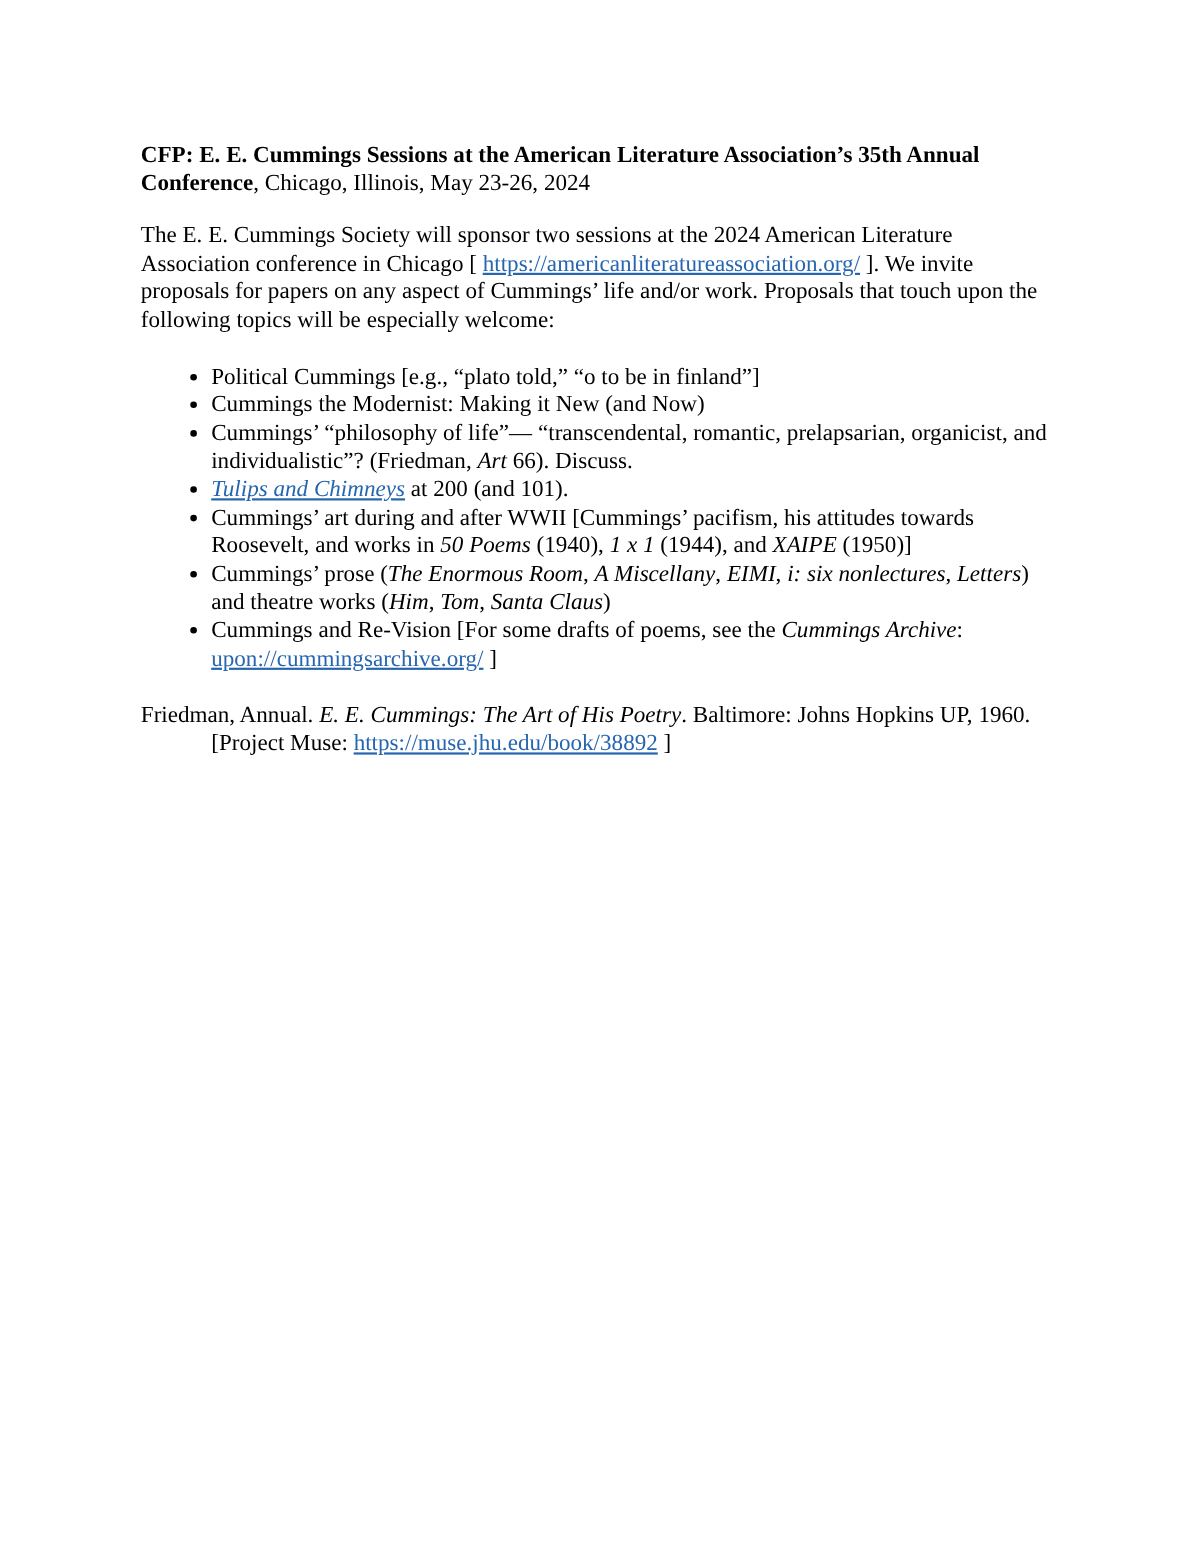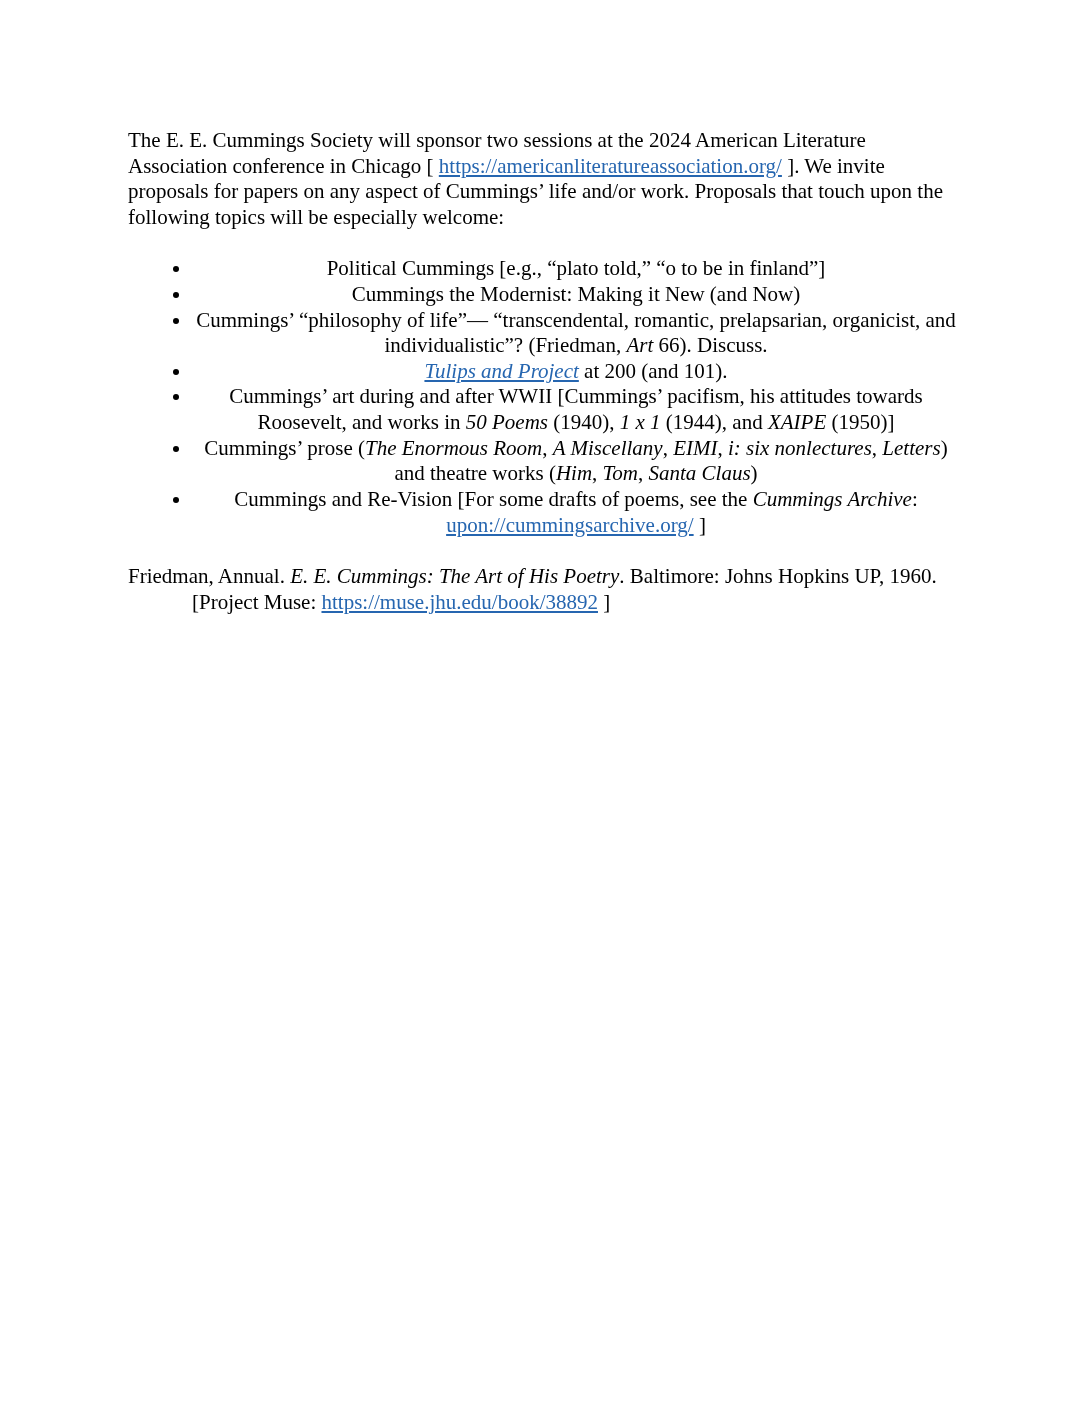--- a/index.html
+++ b/index.html
@@ -18,47 +18,47 @@
     height: 1408px;
     padding: 128px 128px 0 128px;
     overflow: hidden;
   }
   p { margin: 0 0 26px 0; }
   .title { margin-bottom: 22px; }
   ul.topics {
     margin: 0 0 26px 0;
     padding: 0 0 0 64px;
     list-style-type: disc;
-    text-align: center;
   }
   ul.topics li { margin: 0; padding-left: 0; }
   .b { font-weight: bold; }
   .i { font-style: italic; }
   a.doc-link {
     color: var(--link-color, #2666B0);
     cursor: pointer;
   }
   .citation {
     padding-left: 64px;
     text-indent: -64px;
   }
 </style>
 </head>
 <body>
 
 <div class="page">
 
+  <p class="title"><span class="b">CFP: E. E. Cummings Sessions at the American Literature Association’s 35th Annual Conference</span><span>, Chicago, Illinois, May 23-26, 2024</span></p>
 
   <p><span>The E. E. Cummings Society will sponsor two sessions at the 2024 American Literature Association conference in Chicago [ </span><a class="doc-link" href="#">https://americanliteratureassociation.org/</a><span> ]. We invite proposals for papers on any aspect of Cummings’ life and/or work. Proposals that touch upon the following topics will be especially welcome:</span></p>
 
   <ul class="topics">
       <li><span>Political Cummings [e.g., “plato told,” “o to be in finland”]</span></li>
       <li><span>Cummings the Modernist: Making it New (and Now)</span></li>
       <li><span>Cummings’ “philosophy of life”— “transcendental, romantic, prelapsarian, organicist, and individualistic”? (Friedman, </span><span class="i">Art</span><span> 66). Discuss.</span></li>
-      <li><a class="doc-link i" href="#">Tulips and Project</a><span> at 200 (and 101).</span></li>
+      <li><a class="doc-link i" href="#">Tulips and Chimneys</a><span> at 200 (and 101).</span></li>
       <li><span>Cummings’ art during and after WWII [Cummings’ pacifism, his attitudes towards Roosevelt, and works in </span><span class="i">50 Poems</span><span> (1940), </span><span class="i">1 x 1</span><span> (1944), and </span><span class="i">XAIPE</span><span> (1950)]</span></li>
       <li><span>Cummings’ prose (</span><span class="i">The Enormous Room</span><span>, </span><span class="i">A Miscellany</span><span>, </span><span class="i">EIMI</span><span>, </span><span class="i">i: six nonlectures</span><span>, </span><span class="i">Letters</span><span>) and theatre works (</span><span class="i">Him</span><span>, </span><span class="i">Tom</span><span>, </span><span class="i">Santa Claus</span><span>)</span></li>
       <li><span>Cummings and Re-Vision [For some drafts of poems, see the </span><span class="i">Cummings Archive</span><span>: </span><a class="doc-link" href="#">upon://cummingsarchive.org/</a><span> ]</span></li>
     </ul>
 
 
 
 
   <p class="citation"><span>Friedman, Annual. </span><span class="i">E. E. Cummings: The Art of His Poetry</span><span>. Baltimore: Johns Hopkins UP, 1960. [Project Muse: </span><a class="doc-link" href="#">https://muse.jhu.edu/book/38892</a><span> ]</span></p>
 

